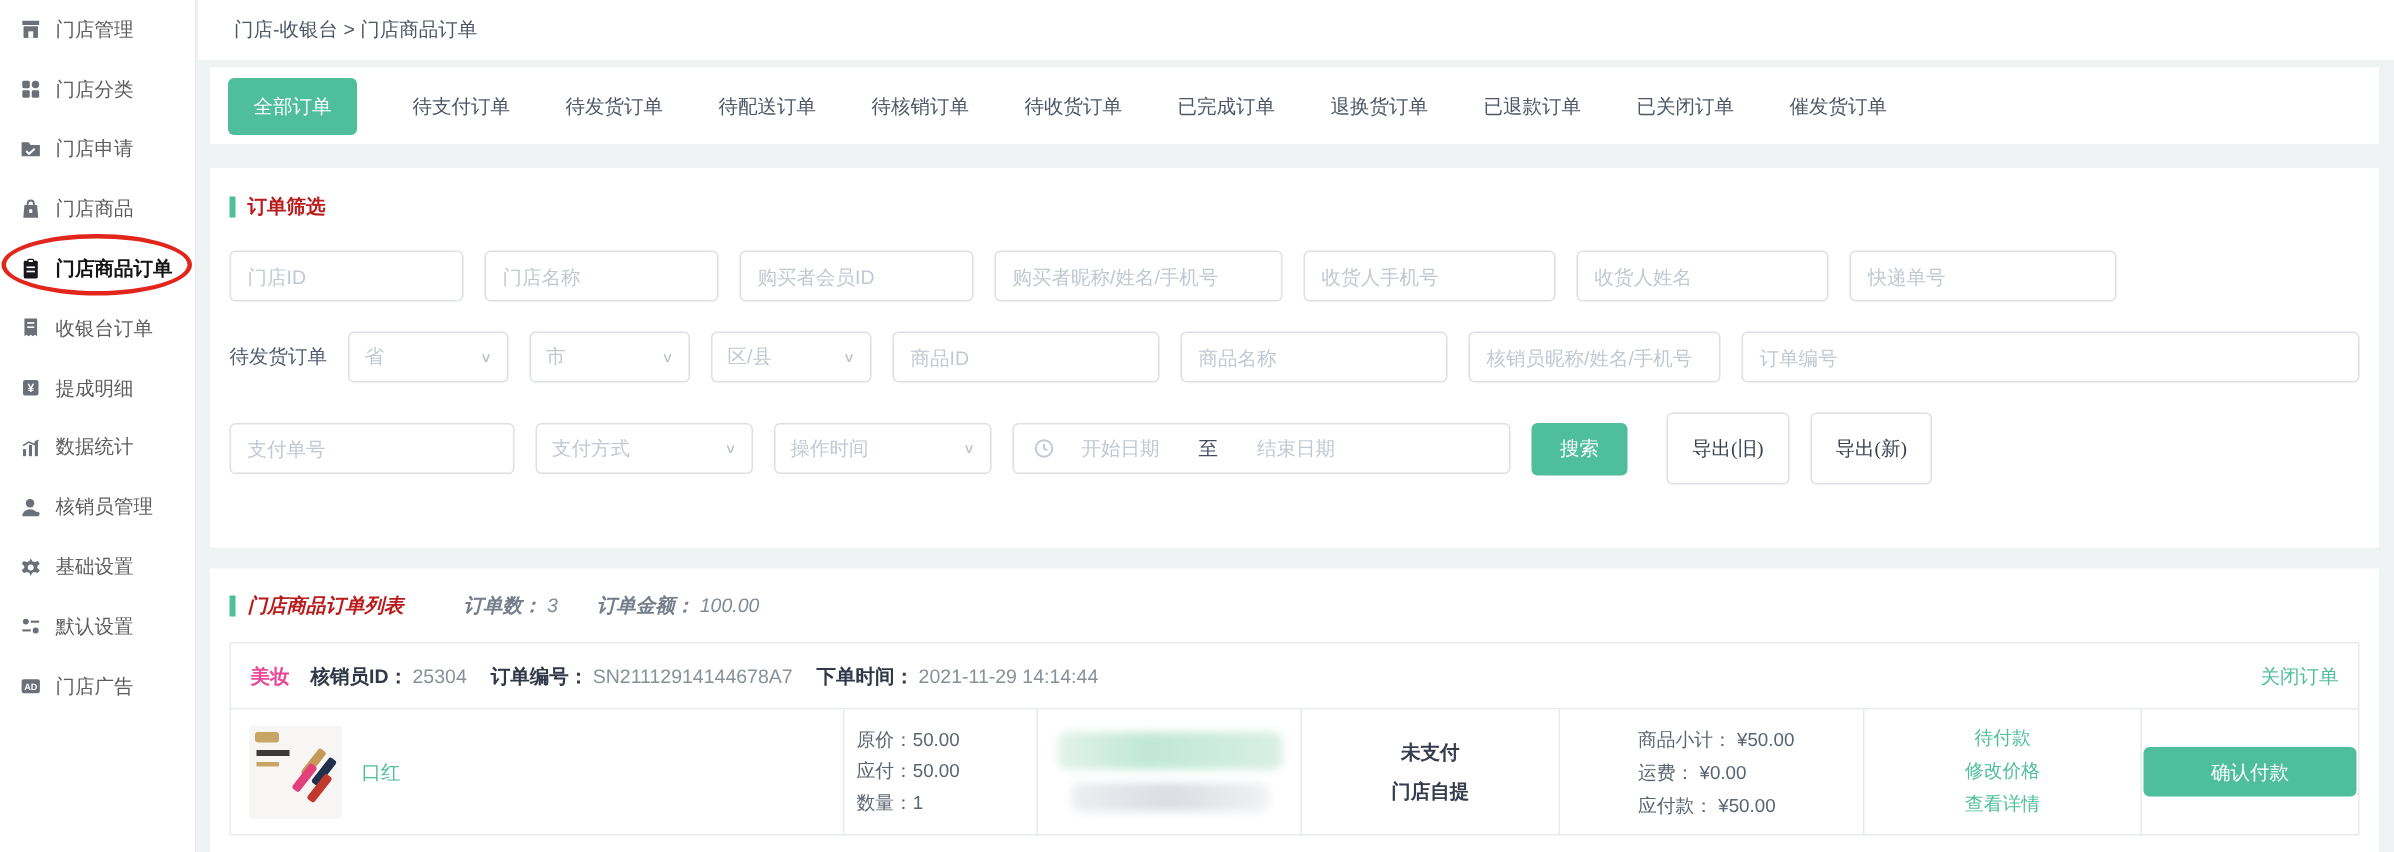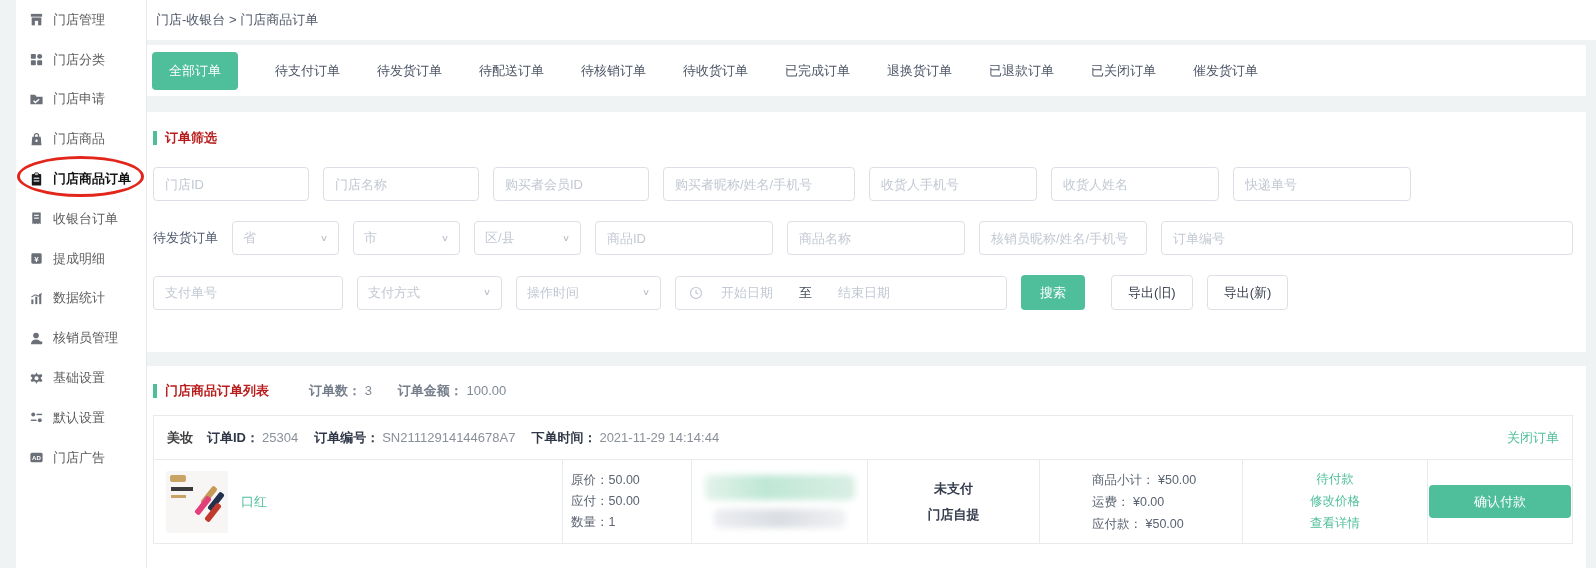--- a/index.html
+++ b/index.html
@@ -1,20 +1,20 @@
 <!DOCTYPE html>
 <html><head>
 <meta charset="utf-8">
 <style>
   * { margin:0; padding:0; box-sizing:border-box; }
   html,body { width:1596px; height:568px; overflow:hidden; }
   body { position:relative; background:#f0f3f4; font-family:"Liberation Sans","DejaVu Sans",sans-serif; font-size:13px; color:#333; }
 
   
-  .sidebar { position:absolute; left:16px; top:0; width:131px; height:568px; background:#fff; border-right:1px solid #e6e9ec; z-index:2; }
+  .sidebar { position:absolute; left:0; top:0; width:131px; height:568px; background:#fff; border-right:1px solid #e6e9ec; z-index:2; }
   .side-item { height:39.8px; display:flex; align-items:center; padding-left:13px; gap:9px; color:#5c5c5c; font-size:13px; cursor:pointer; }
   .side-item svg { width:15px; height:15px; fill:#6a6f78; flex:0 0 auto; }
   .side-item.active { color:#141414; font-weight:700; }
   .side-item.active svg { fill:#17181c; }
   .red-ellipse { position:absolute; left:1px; top:156px; width:127px; height:41px; border:3px solid #e3261b; border-radius:50%; pointer-events:none; z-index:3; }
 
   
   .topbar { position:absolute; left:132px; top:0; width:1464px; height:40px; background:#fff; display:flex; align-items:center; padding-left:24px; color:#4e5766; }
 
   
@@ -35,30 +35,30 @@
   .inp { height:34px; border:1px solid #dce0e6; border-radius:4px; padding:0 11px; font-size:13px; color:#333; background:#fff; outline:none; font-family:inherit; }
   .inp::placeholder { color:#c2c8d2; }
   .sel { height:34px; border:1px solid #dce0e6; border-radius:4px; padding:0 10px; display:flex; align-items:center; justify-content:space-between; color:#c2c8d2; background:#fff; cursor:pointer; }
   .chev { color:#b9bfc9; font-size:11px; transform:scaleY(.8); }
   .flabel { color:#515a6e; }
   .datebox { width:332px; height:34px; border:1px solid #dce0e6; border-radius:4px; display:flex; align-items:center; padding:0 13px; background:#fff; cursor:pointer; }
   .datebox .ph { color:#c2c8d2; }
   .datebox .to { color:#454c5c; margin:0 26px; }
   .clock { width:14px; height:14px; fill:none; stroke:#c2c8d2; stroke-width:1.4; margin-right:18px; }
   .btn-green { height:35px; padding:0 19px; background:var(--accent); color:#fff; border:none; border-radius:4px; font-size:13px; cursor:pointer; font-family:inherit; }
-  .btn-plain { height:35px; padding:0 16px; background:#fff; color:#3a4050; border:1px solid #dce0e6; border-radius:4px; font-size:13px; cursor:pointer; font-family:Liberation Sans, sans-serif; }
+  .btn-plain { height:48px; padding:0 16px; background:#fff; color:#3a4050; border:1px solid #dce0e6; border-radius:4px; font-size:13px; cursor:pointer; font-family:Liberation Serif, serif; }
 
   
   .list-card { margin-top:14px; padding:16px 13px 30px 13px; min-height:180px; }
-  .list-head { display:flex; align-items:flex-end; }
+  .list-head { display:flex; align-items:flex-end;font-style:italic; }
   .list-stats { margin-left:40px; color:#828a97; display:flex; gap:26px; }
   .list-stats b { font-weight:700; color:#767e8c; }
   .order-box { margin-top:15px; border:1px solid #e8ebee; }
   .o-header { height:44px; display:flex; align-items:center; padding:0 13px; border-bottom:1px solid #e8ebee; font-size:13px; }
-  .o-store { font-weight:700; color:#404040; margin-right:14px; }
+  .o-store { font-weight:700; color:#ec4899; margin-right:14px; }
   .o-pair { margin-right:16px; }
   .o-pair .lb { color:#303848; font-weight:700; }
   .o-pair .vl { color:#8a9099; margin-left:3px; }
   .o-close { margin-left:auto; color:var(--accent); cursor:pointer; }
   .o-detail { display:flex; height:83px; }
   .col { border-left:1px solid #e8ebee; }
   .col:first-child { border-left:none; }
   .c-product { width:408px; display:flex; align-items:center; padding-left:12px; }
   .pimg { width:62px; height:62px; background:#f7f6f4; border-radius:2px; position:relative; overflow:hidden; flex:0 0 auto; }
   .pimg .badge { position:absolute; top:4px; left:4px; width:16px; height:7px; background:#c9a565; border-radius:2px; }
@@ -276,21 +276,21 @@
       </div>
       <div class="list-stats">
         <span><b>订单数：</b> <span>3</span></span>
         <span><b>订单金额：</b> <span>100.00</span></span>
       </div>
     </div>
 
     <div class="order-box">
       <div class="o-header">
         <span class="o-store">美妆</span>
-        <span class="o-pair"><span class="lb">订单ID：</span><span class="vl">25304</span></span>
+        <span class="o-pair"><span class="lb">核销员ID：</span><span class="vl">25304</span></span>
         <span class="o-pair"><span class="lb">订单编号：</span><span class="vl">SN21112914144678A7</span></span>
         <span class="o-pair"><span class="lb">下单时间：</span><span class="vl">2021-11-29 14:14:44</span></span>
         <span class="o-close">关闭订单</span>
       </div>
 
       <div class="o-detail">
         <div class="col c-product">
           <div class="pimg">
             <span class="badge"></span>
             <span class="t1"></span>

